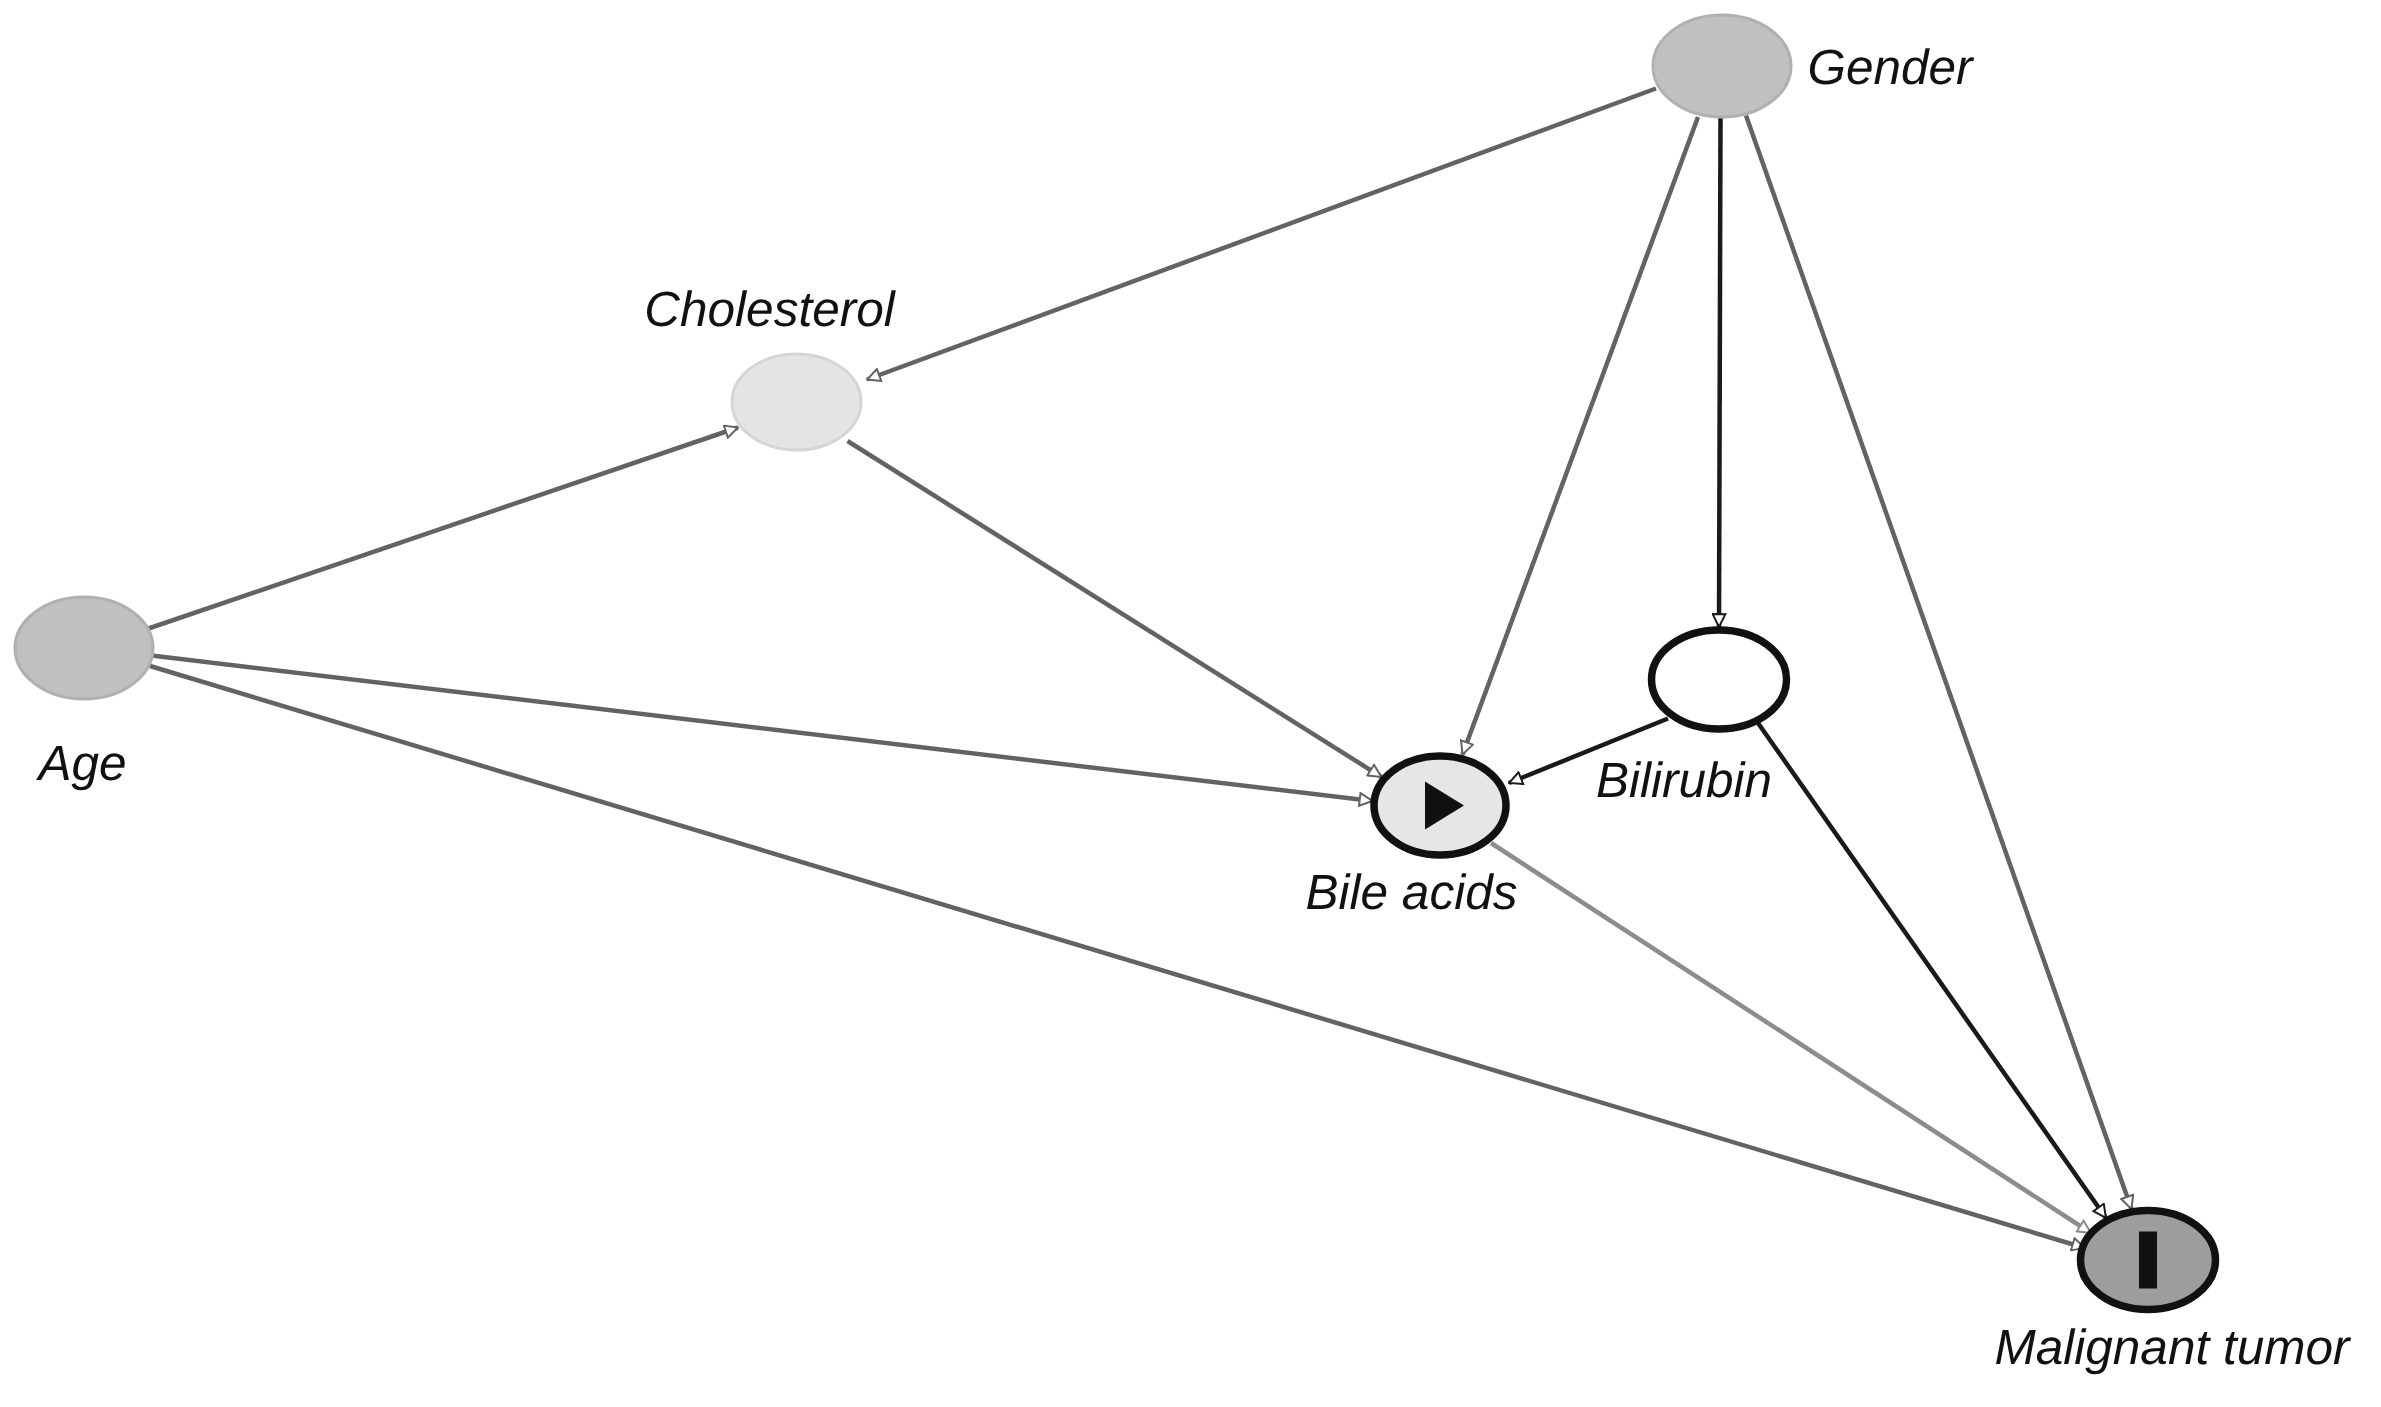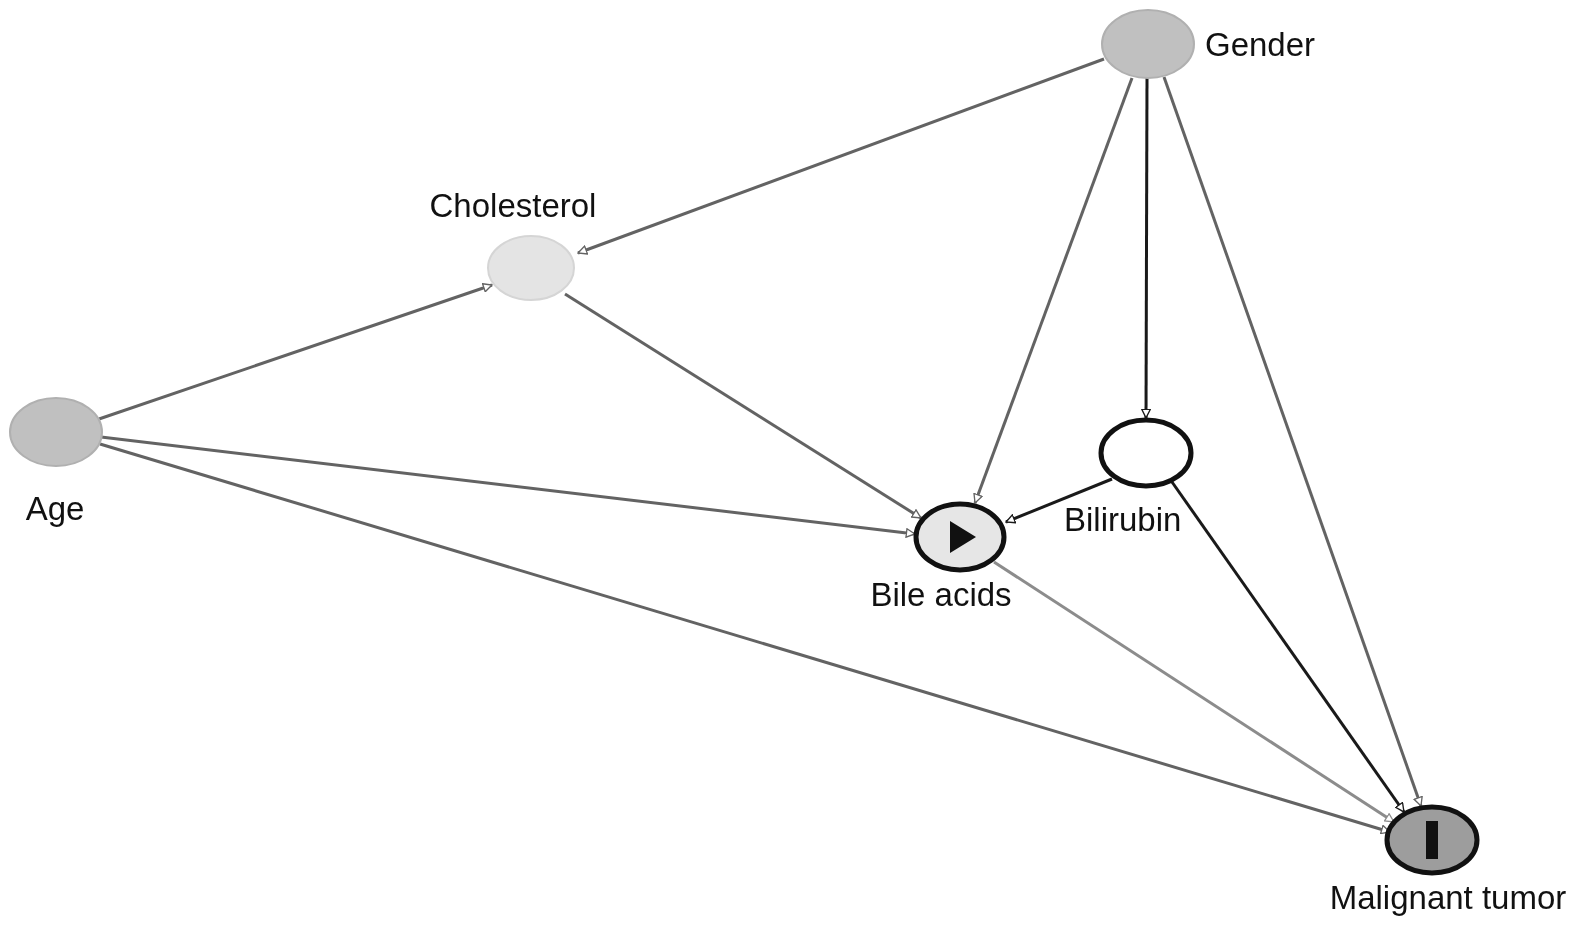--- a/index.html
+++ b/index.html
@@ -10,20 +10,21 @@
   }
   body {
     font-family: "Liberation Sans", sans-serif;
   }
   #canvas {
     position: relative;
     width: 1587px;
     height: 938px;
     background: #ffffff;
     overflow: hidden;
+    font-style: italic;
   }
   #graph-svg {
     position: absolute;
     left: 0;
     top: 0;
     width: 1587px;
     height: 938px;
   }
   .node-label {
     font-family: "Liberation Sans", sans-serif;

